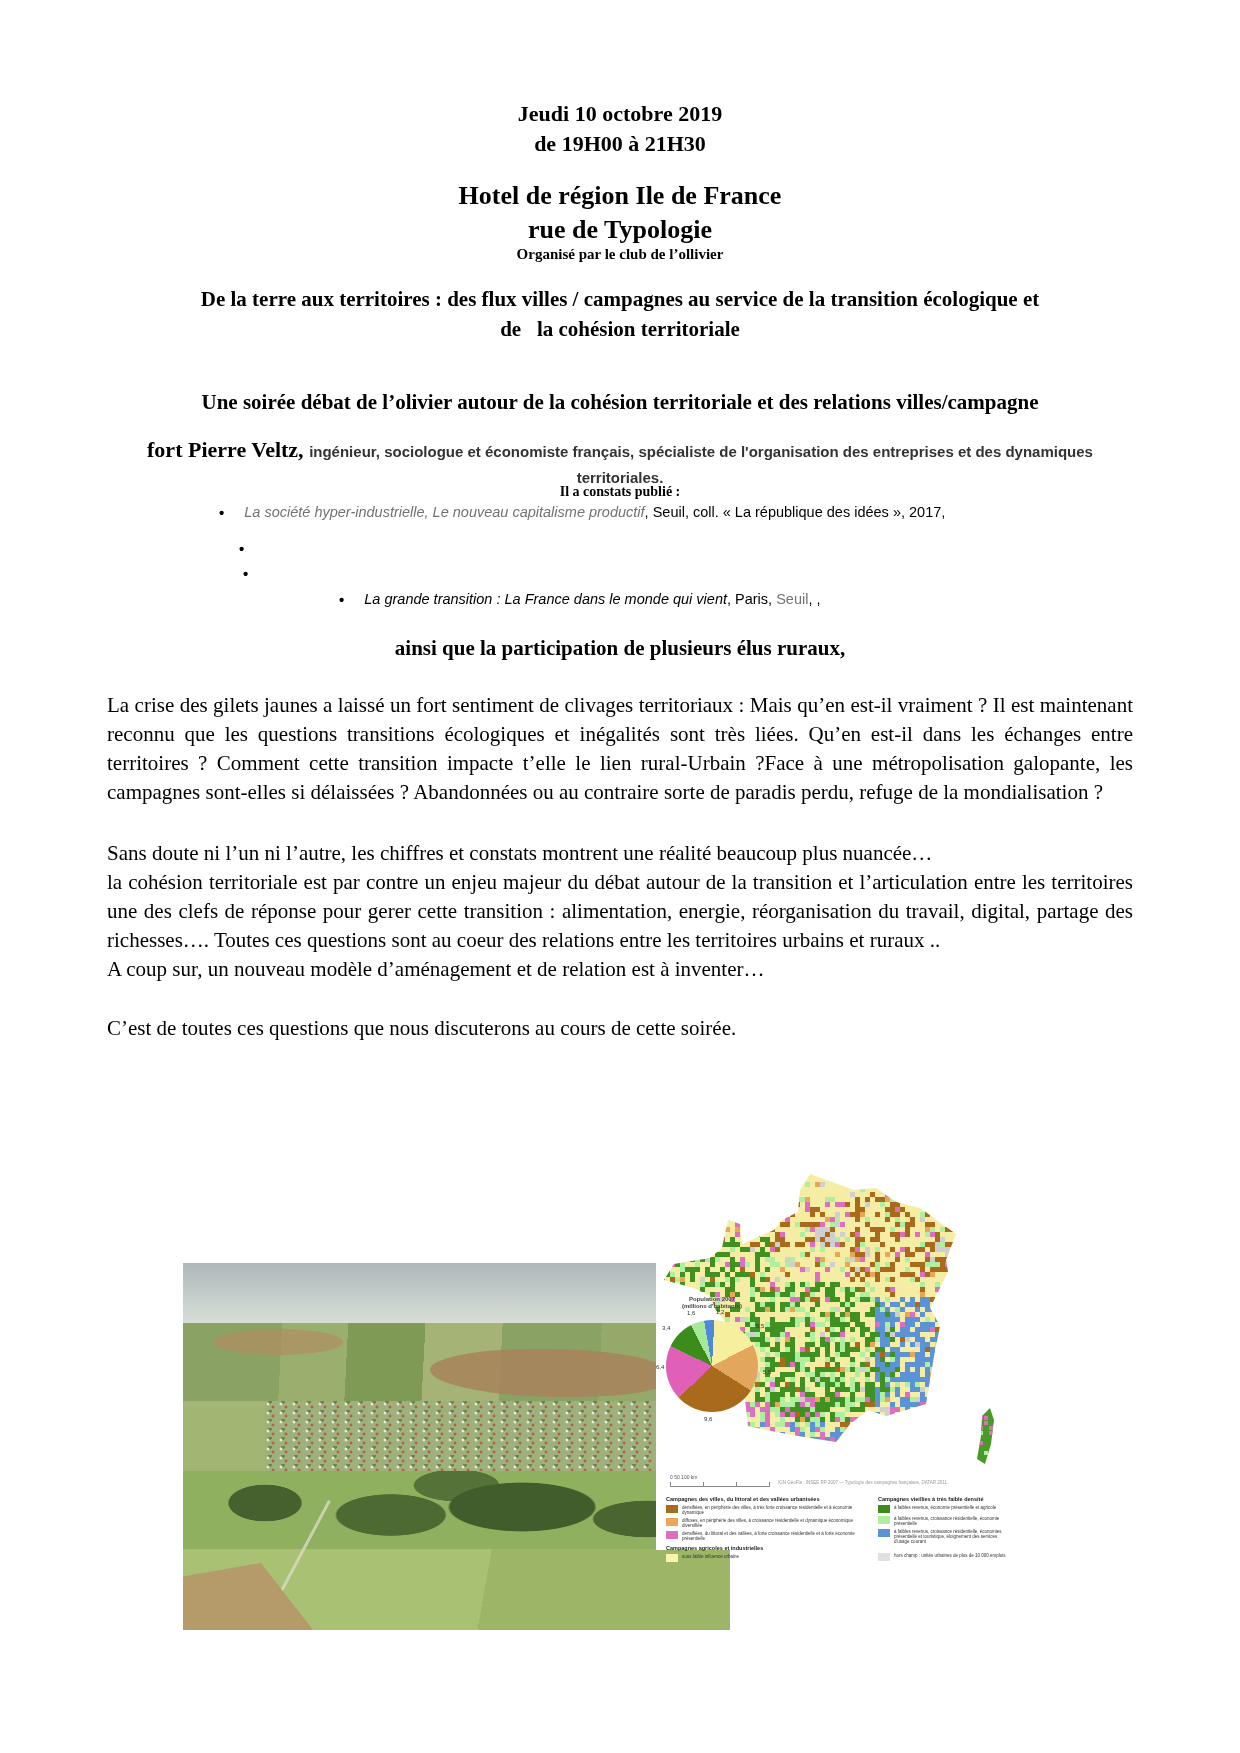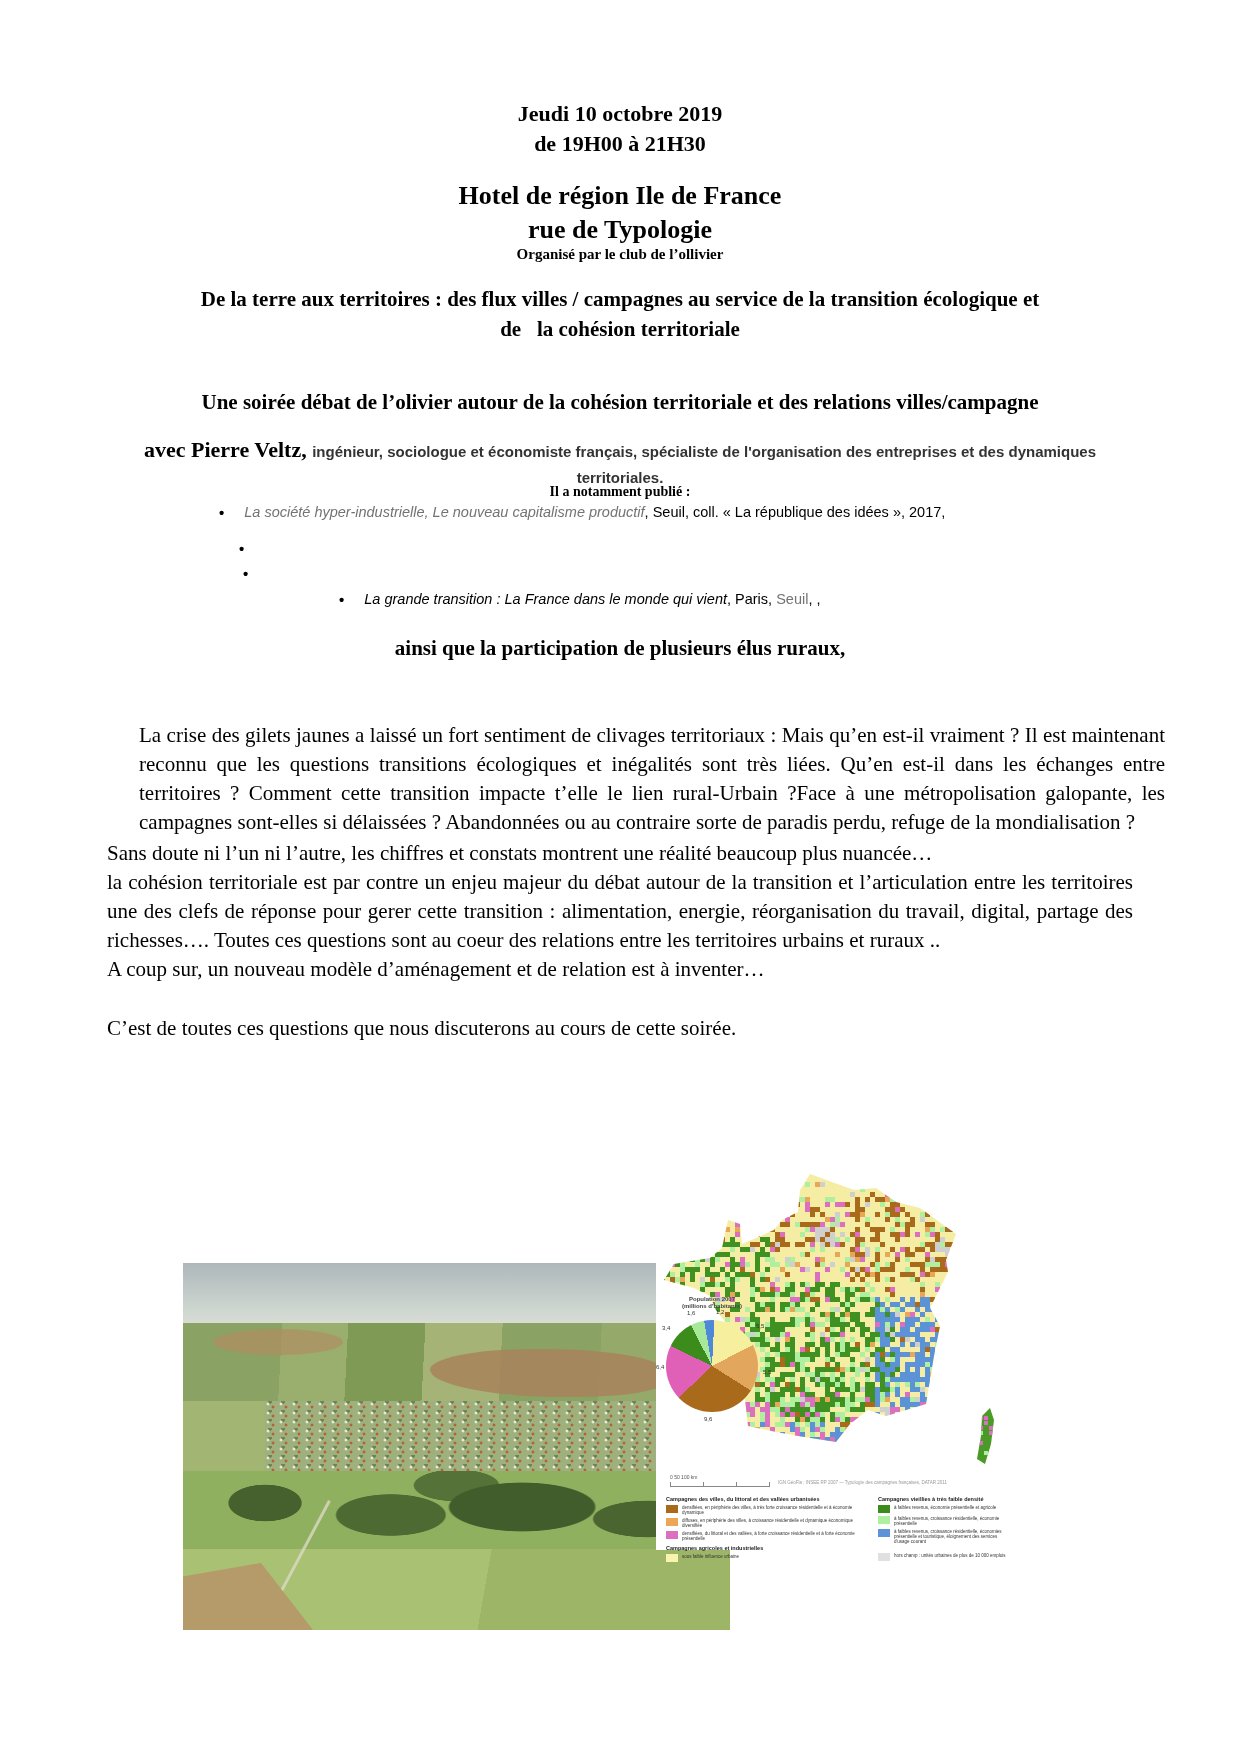--- a/index.html
+++ b/index.html
@@ -22,21 +22,21 @@
   .pub{display:flex;}
   .pub .bullet{font-size:15px;font-weight:bold;margin-right:20px;line-height:19px;}
   .pub-1{margin-left:112px;}
   .pub-2{margin-left:132px;margin-top:17px;}
   .pub-3{margin-left:136px;margin-top:6px;}
   .pub-4{margin-left:232px;margin-top:7px;}
   .it{font-style:italic;}
   .lk{color:#737373;}
   .ainsi{top:636px;font-size:21px;}
   .para{font-size:21px;line-height:29px;text-align:justify;white-space:pre-line;}
-  .para1{top:721px;margin-left:32px;}
+  .para1{top:691px;}
   .para2{top:839px;}
   .para3{top:1014px;}
 
   
   .photo{position:absolute;left:183px;top:1263px;width:547px;height:367px;overflow:hidden;background:#9db27c;z-index:1;}
   .ph-sky{position:absolute;left:0;top:0;width:100%;height:62px;background:linear-gradient(#aeb7ba,#ccd4cf 70%,#d9ded5);}
   .ph-far{position:absolute;left:0;top:60px;width:100%;height:80px;
     background:linear-gradient(93deg,#8aa263 0 18%,#9aae6e 18% 30%,#7e9a55 30% 44%,#a5b377 44% 58%,#8aa263 58% 76%,#95a96a 76%);}
   .ph-far::before{content:"";position:absolute;right:60px;top:26px;width:240px;height:48px;background:#a8835a;border-radius:45% 55% 40% 60%;opacity:.85;}
   .ph-far::after{content:"";position:absolute;left:30px;top:6px;width:130px;height:26px;background:#b08d62;border-radius:50%;opacity:.7;}
@@ -96,24 +96,24 @@
 <div class="abs center b date2">de 19H00 à 21H30</div>
 <div class="abs center b venue1">Hotel de région Ile de France</div>
 <div class="abs center b venue2">rue de Typologie</div>
 <div class="abs center b org">Organisé par le club de l’ollivier</div>
 
 <div class="abs center b main-title">De la terre aux territoires : des flux villes / campagnes au service de la transition écologique et
 de   la cohésion territoriale</div>
 <div class="abs center b subtitle">Une soirée débat de l’olivier autour de la cohésion territoriale et des relations villes/campagne</div>
 
 <div class="abs center speaker">
-  <span class="b">avec Pierre Veltz,</span>
+  <span class="b">fort Pierre Veltz,</span>
   <span class="bio">ingénieur, sociologue et économiste français, spécialiste de l'organisation des entreprises et des dynamiques territoriales.</span>
 </div>
-<div class="abs center b published">Il a notamment publié :</div>
+<div class="abs center b published">Il a constats publié :</div>
 
 <div class="abs pubs">
   <div class="pub pub-1">
     <span class="bullet">•</span>
     <span><span class="it lk">La société hyper-industrielle, Le nouveau capitalisme productif</span><span>, Seuil, coll. « La république des idées », 2017,</span></span>
   </div>
   <div class="pub pub-2">
     <span class="bullet">•</span>
   </div>
   <div class="pub pub-3">

